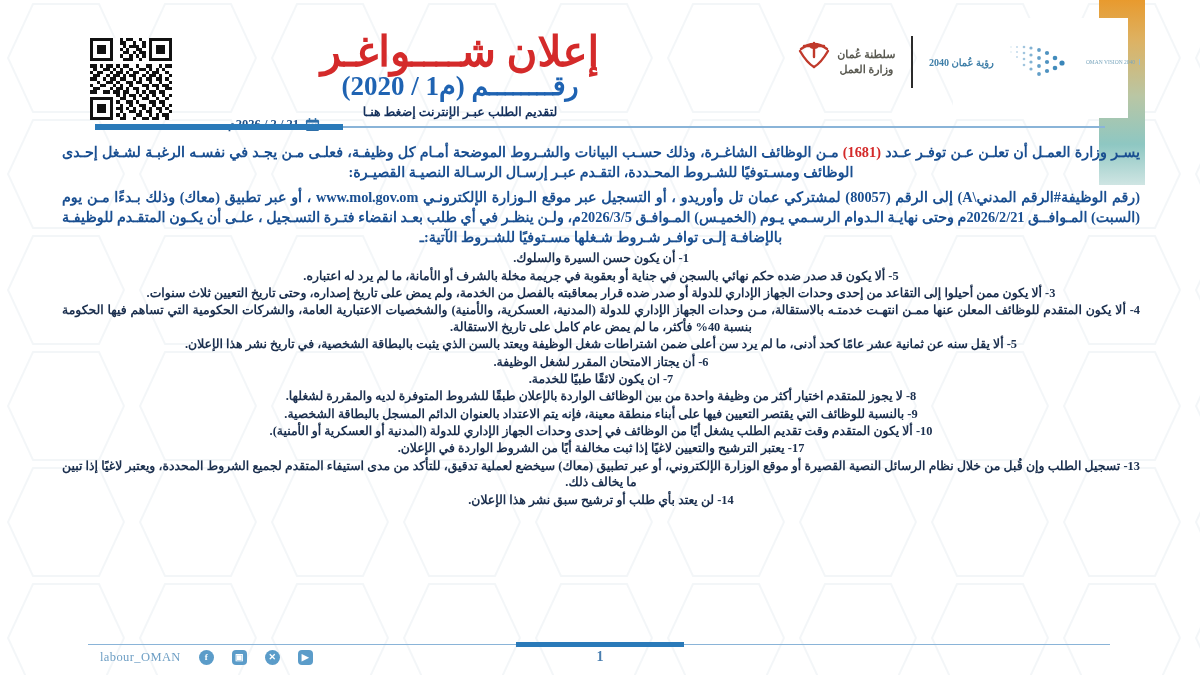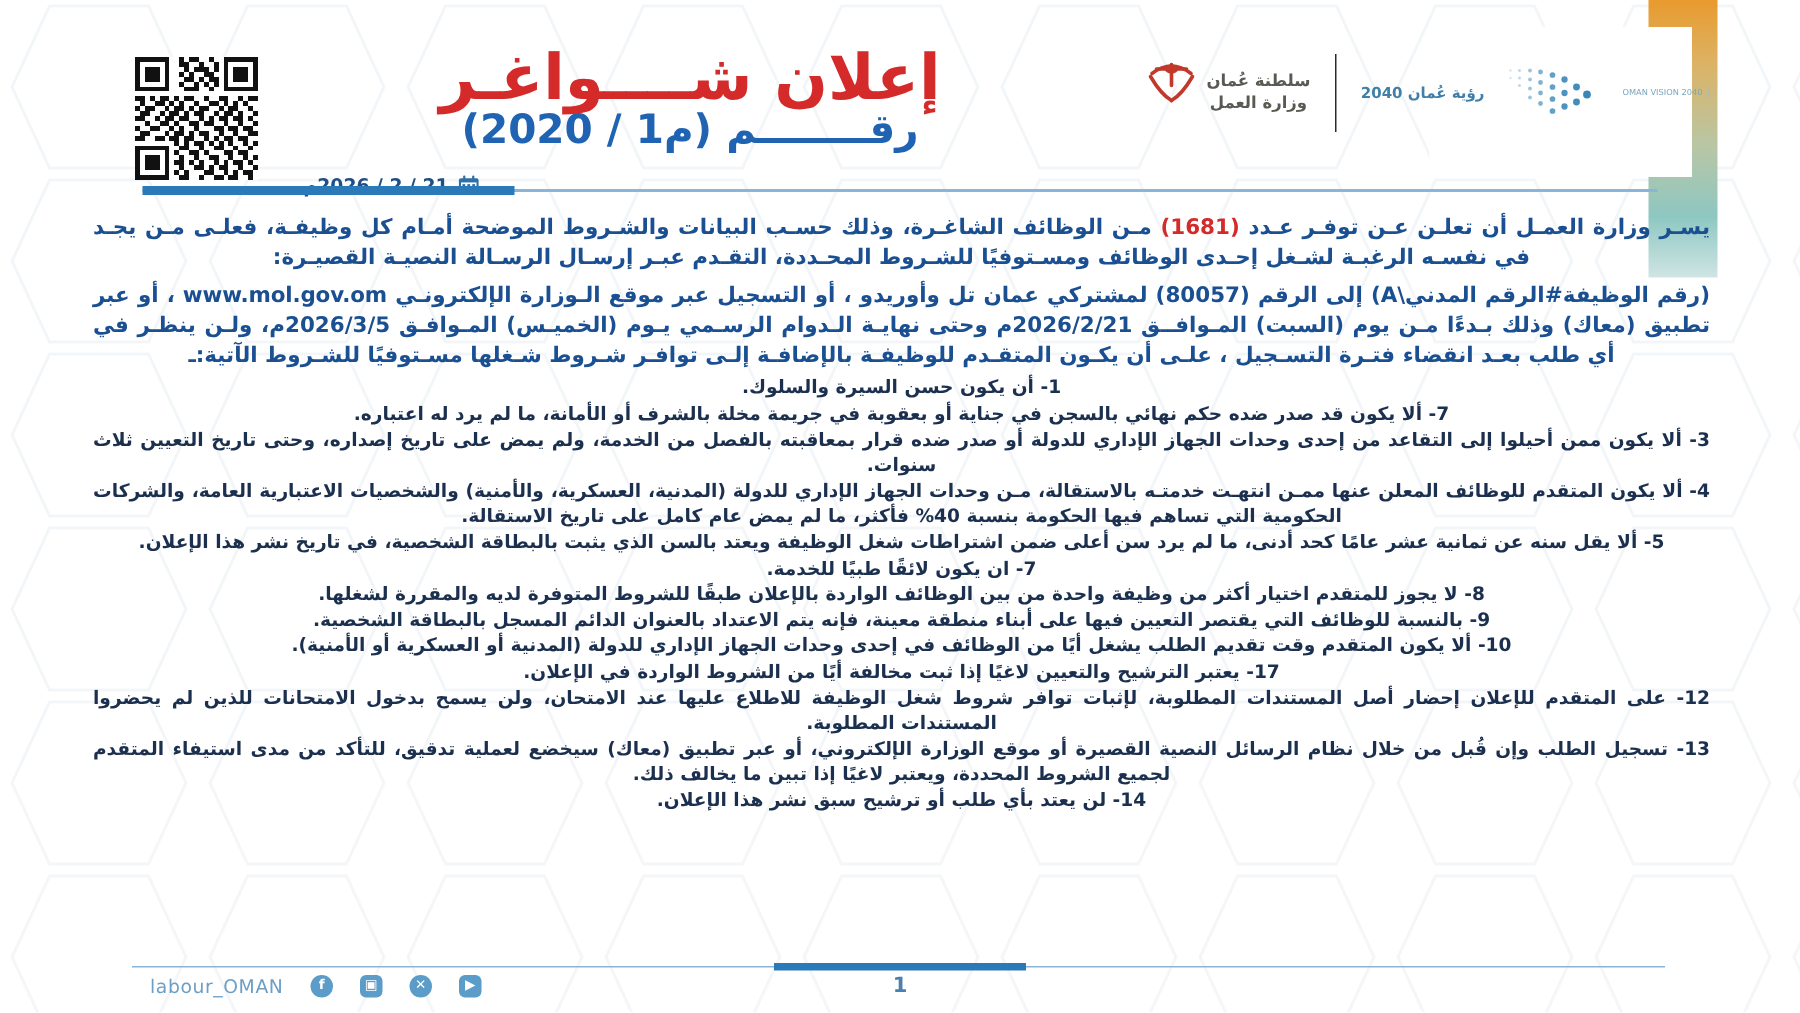--- a/index.html
+++ b/index.html
@@ -12,20 +12,21 @@
     background: #ffffff;
     font-family: "DejaVu Sans", "Liberation Sans", sans-serif;
   }
 
   #page {
     position: relative;
     width: 1200px;
     height: 675px;
     background: #ffffff;
     overflow: hidden;
+    font-family: Liberation Serif, serif;
   }
 
   
   .watermark {
     position: absolute;
     inset: 0;
     pointer-events: none;
     opacity: 0.5;
     z-index: 0;
   }
@@ -471,20 +472,21 @@
           <rect x="13" y="24" width="1" height="1"></rect>
           <rect x="16" y="24" width="2" height="1"></rect>
         <rect x="19" y="24" width="2" height="1"></rect>
           <rect x="23" y="24" width="1" height="1"></rect>
       </g>
     </svg>
 
     <div class="title-block">
       <div class="title-main">إعلان شــــواغـر</div>
       <div class="title-sub">رقــــــــم (م1 / 2020)</div>
+      <div class="title-link">لتقديم الطلب عبـر الإنترنت إضغط هنـا</div>
     </div>
 
     <div class="logos">
 
       <div class="vision-logo">
         <div class="vision-sub">OMAN VISION 2040</div>
         <svg width="80" height="42" viewBox="0 0 80 42">
           <g fill="#2f7fb5">
             <circle cx="62" cy="22" r="2.6" opacity="0.95"></circle>
             <circle cx="55" cy="17" r="2.3" opacity="0.9"></circle>
@@ -555,30 +557,30 @@
   </div>
 
   <div class="head-rule"></div>
   <div class="head-rule-strong"></div>
 
   <div class="content">
     <p class="para intro">يسـر وزارة العمـل أن تعلـن عـن توفـر عـدد <span class="hl">(1681)</span> مـن الوظائف الشاغـرة، وذلك حسـب البيانات والشـروط الموضحة أمـام كل وظيفـة، فعلـى مـن يجـد في نفسـه الرغبـة لشـغل إحـدى الوظائف ومسـتوفيًا للشـروط المحـددة، التقـدم عبـر إرسـال الرسـالة النصيـة القصيـرة:</p>
     <p class="para">(رقم الوظيفة#الرقم المدني\A) إلى الرقم (80057) لمشتركي عمان تل وأوريدو ، أو التسجيل عبر موقع الـوزارة الإلكترونـي www.mol.gov.om ، أو عبر تطبيق (معاك) وذلك بـدءًا مـن يوم (السبت) المـوافــق 2026/2/21م وحتى نهايـة الـدوام الرسـمي يـوم (الخميـس) المـوافـق 2026/3/5م، ولـن ينظـر في أي طلب بعـد انقضاء فتـرة التسـجيل ، علـى أن يكـون المتقـدم للوظيفـة بالإضافـة إلـى توافـر شـروط شـغلها مسـتوفيًا للشـروط الآتية:ـ</p>
     <div class="conditions">
         <p class="cond">1- أن يكون حسن السيرة والسلوك.</p>
-        <p class="cond">7- ألا يكون قد صدر ضده حكم نهائي بالسجن في جناية أو بعقوبة في جريمة مخلة بالشرف أو الأمانة، ما لم يرد له اعتباره.</p>
+        <p class="cond">5- ألا يكون قد صدر ضده حكم نهائي بالسجن في جناية أو بعقوبة في جريمة مخلة بالشرف أو الأمانة، ما لم يرد له اعتباره.</p>
         <p class="cond">3- ألا يكون ممن أحيلوا إلى التقاعد من إحدى وحدات الجهاز الإداري للدولة أو صدر ضده قرار بمعاقبته بالفصل من الخدمة، ولم يمض على تاريخ إصداره، وحتى تاريخ التعيين ثلاث سنوات.</p>
         <p class="cond">4- ألا يكون المتقدم للوظائف المعلن عنها ممـن انتهـت خدمتـه بالاستقالة، مـن وحدات الجهاز الإداري للدولة (المدنية، العسكرية، والأمنية) والشخصيات الاعتبارية العامة، والشركات الحكومية التي تساهم فيها الحكومة بنسبة 40% فأكثر، ما لم يمض عام كامل على تاريخ الاستقالة.</p>
         <p class="cond">5- ألا يقل سنه عن ثمانية عشر عامًا كحد أدنى، ما لم يرد سن أعلى ضمن اشتراطات شغل الوظيفة ويعتد بالسن الذي يثبت بالبطاقة الشخصية، في تاريخ نشر هذا الإعلان.</p>
+        <p class="cond">6- أن يجتاز الامتحان المقرر لشغل الوظيفة.</p>
         <p class="cond">7- ان يكون لائقًا طبيًا للخدمة.</p>
         <p class="cond">8- لا يجوز للمتقدم اختيار أكثر من وظيفة واحدة من بين الوظائف الواردة بالإعلان طبقًا للشروط المتوفرة لديه والمقررة لشغلها.</p>
         <p class="cond">9- بالنسبة للوظائف التي يقتصر التعيين فيها على أبناء منطقة معينة، فإنه يتم الاعتداد بالعنوان الدائم المسجل بالبطاقة الشخصية.</p>
         <p class="cond">10- ألا يكون المتقدم وقت تقديم الطلب يشغل أيًا من الوظائف في إحدى وحدات الجهاز الإداري للدولة (المدنية أو العسكرية أو الأمنية).</p>
         <p class="cond">17- يعتبر الترشيح والتعيين لاغيًا إذا ثبت مخالفة أيًا من الشروط الواردة في الإعلان.</p>
-        <p class="cond">12- على المتقدم للإعلان إحضار أصل المستندات المطلوبة، لإثبات توافر شروط شغل الوظيفة للاطلاع عليها عند الامتحان، ولن يسمح بدخول الامتحانات للذين لم يحضروا المستندات المطلوبة.</p>
         <p class="cond">13- تسجيل الطلب وإن قُبل من خلال نظام الرسائل النصية القصيرة أو موقع الوزارة الإلكتروني، أو عبر تطبيق (معاك) سيخضع لعملية تدقيق، للتأكد من مدى استيفاء المتقدم لجميع الشروط المحددة، ويعتبر لاغيًا إذا تبين ما يخالف ذلك.</p>
         <p class="cond">14- لن يعتد بأي طلب أو ترشيح سبق نشر هذا الإعلان.</p>
       </div>
   </div>
 
   <div class="footer-rule"></div>
   <div class="footer-rule-strong"></div>
 
   <div class="footer">
     <div class="footer-left">

